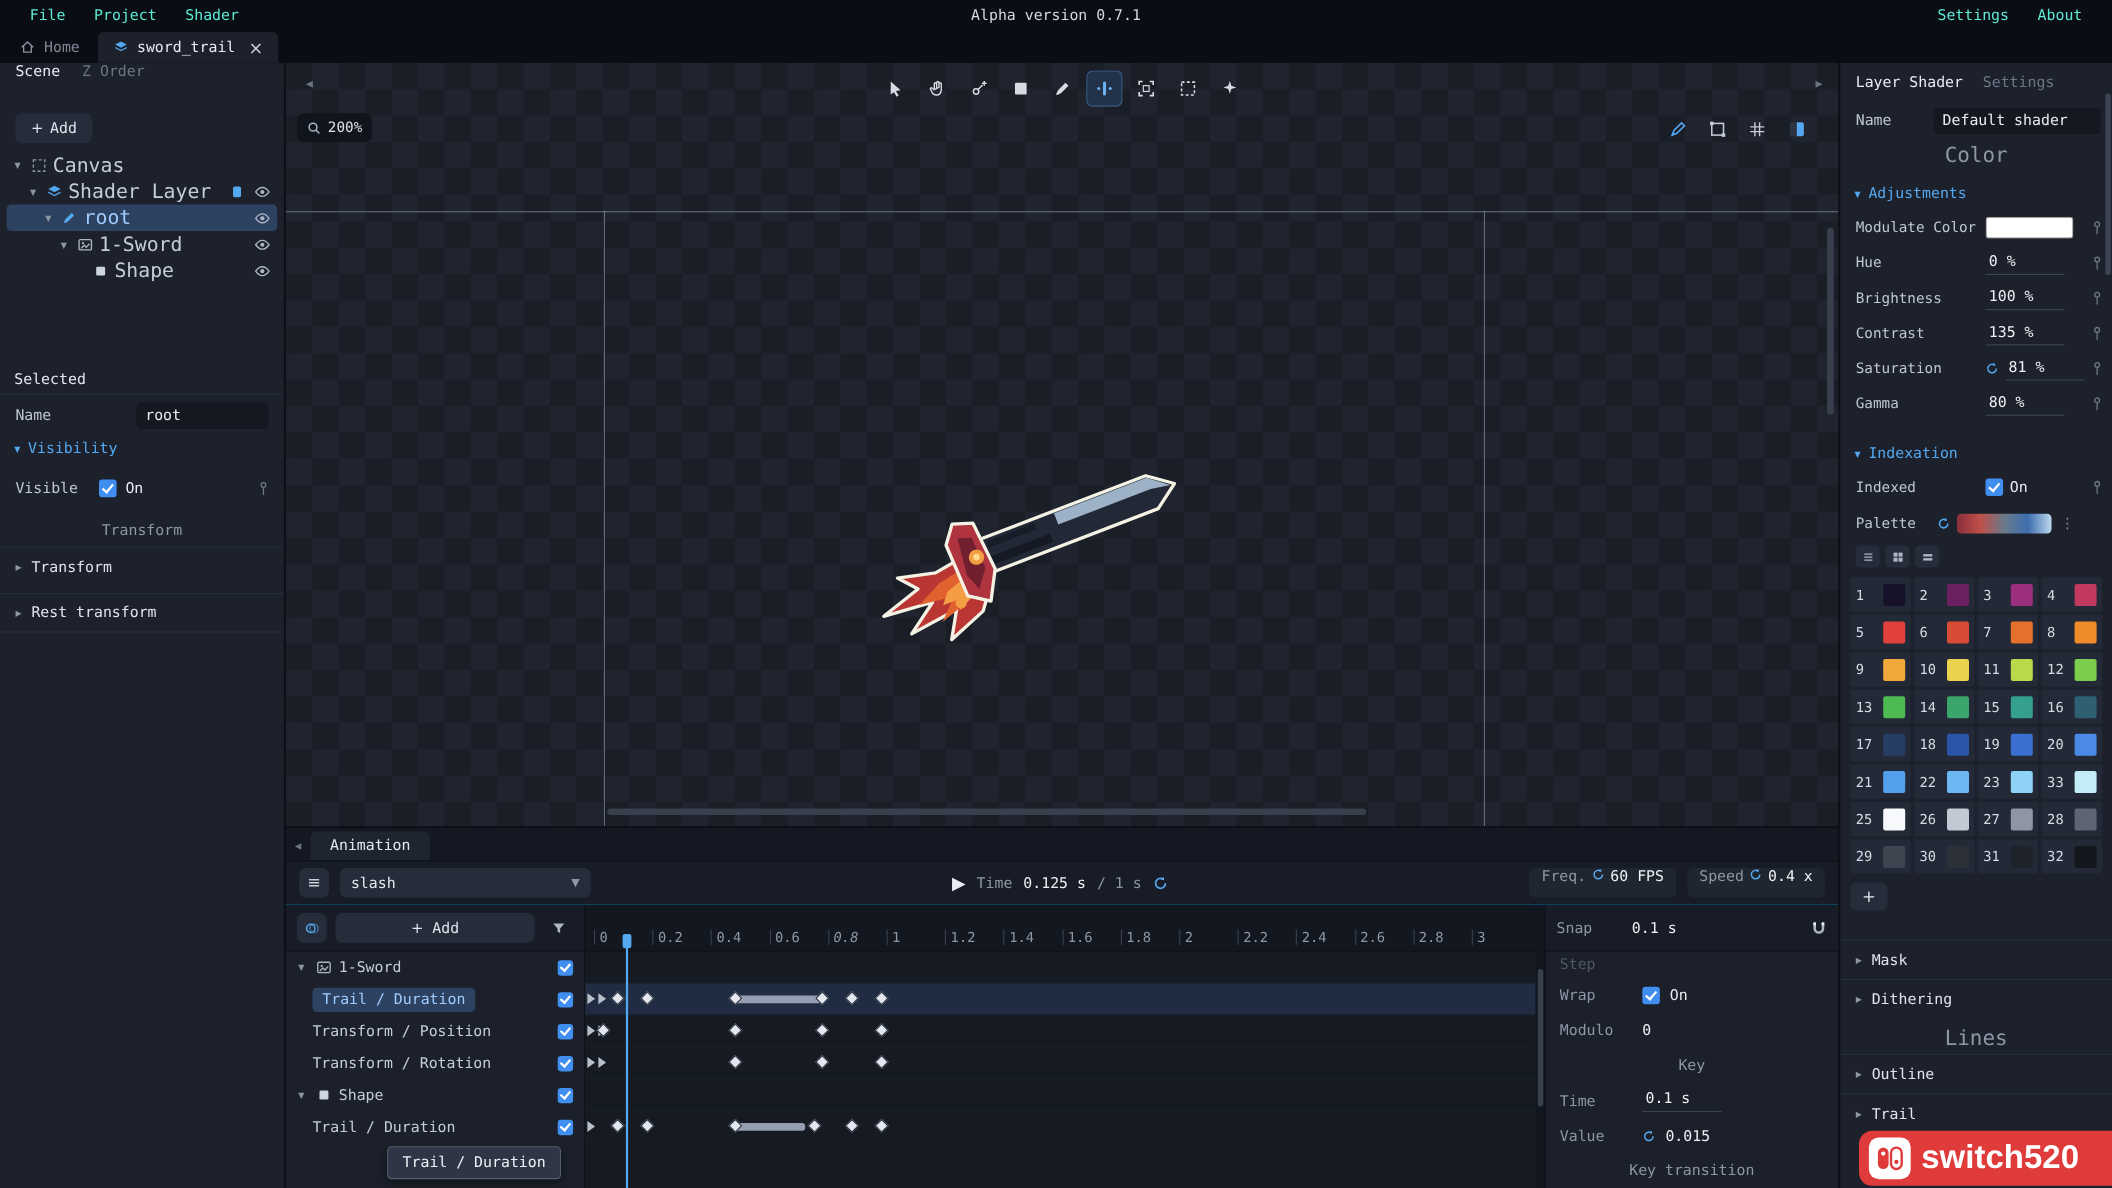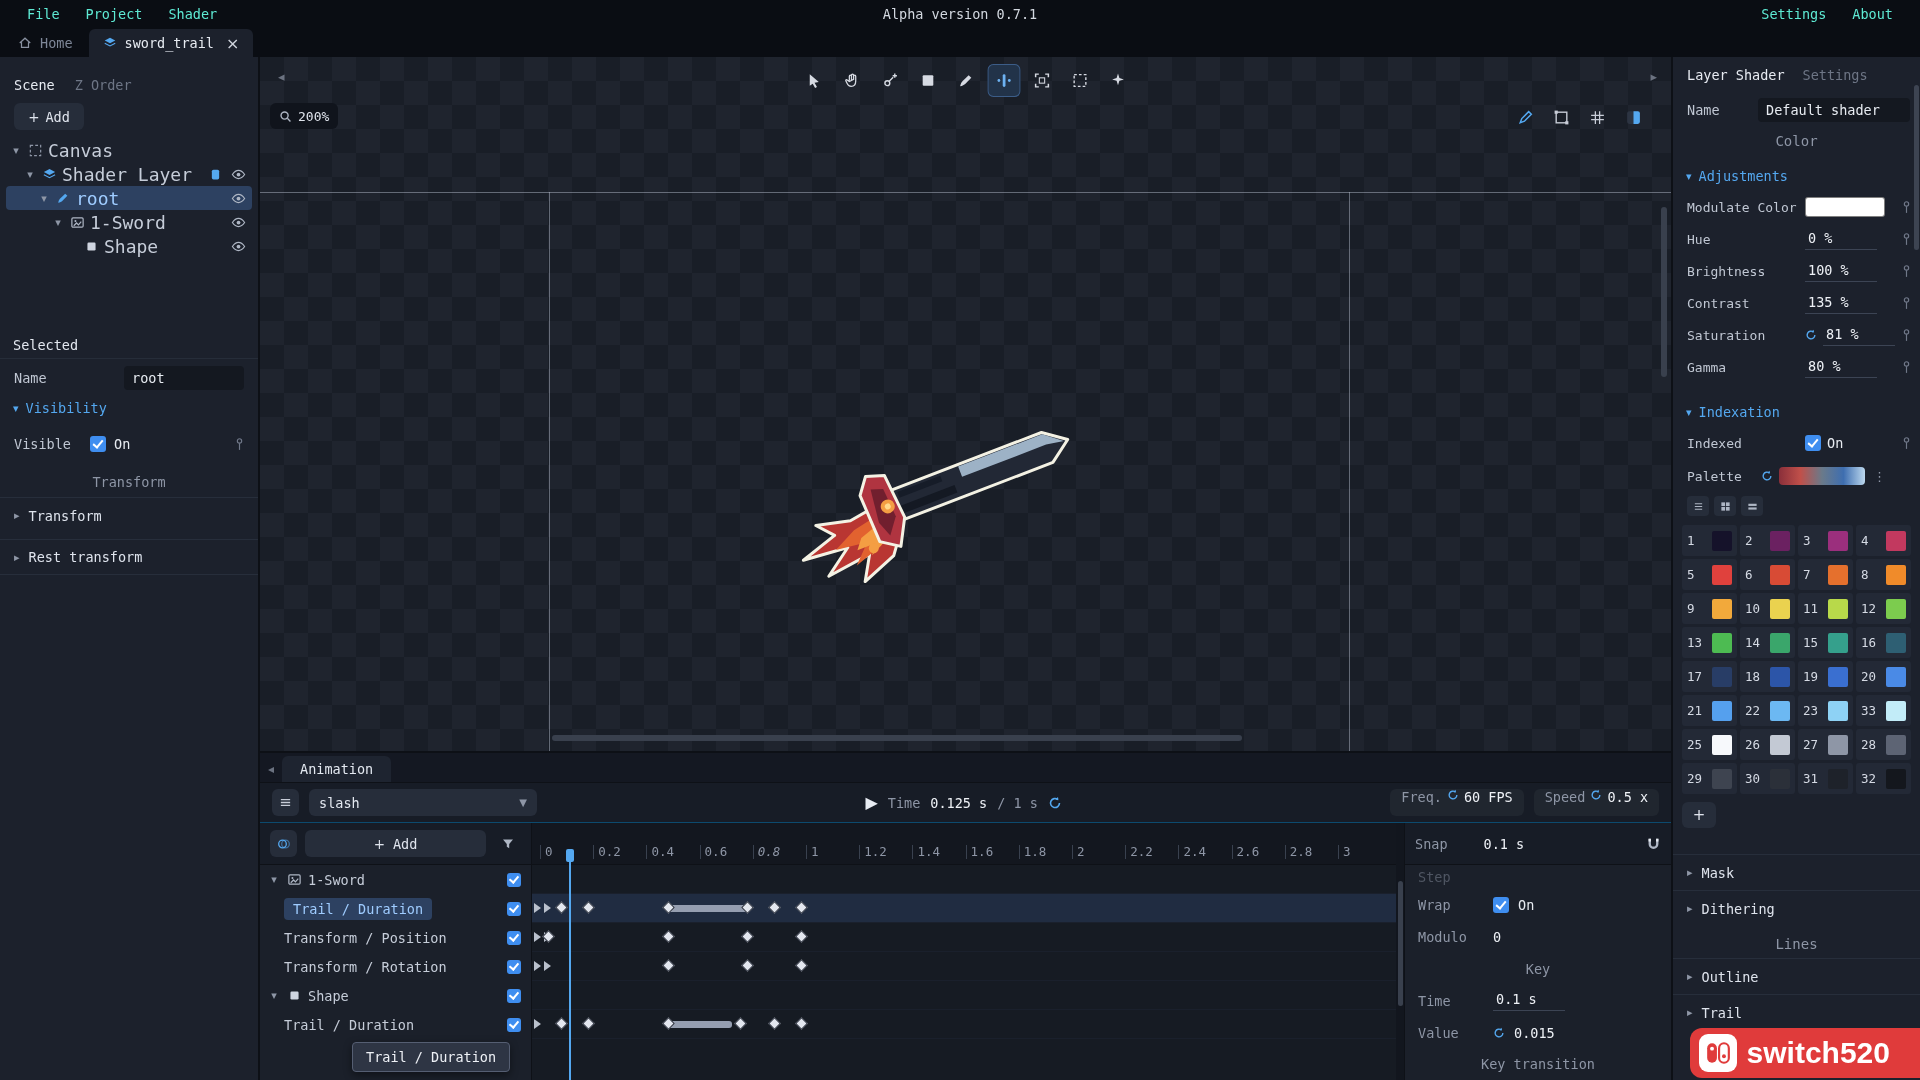--- a/index.html
+++ b/index.html
@@ -18,21 +18,21 @@
 .tab.active{background:#1c212c;color:#e7ebf2}
 .tab .close{font-family:"DejaVu Sans",sans-serif;font-size:16px;color:#cfd4dd;margin-left:4px}
 
 
 .main{display:flex;height:1023px;background:#0d1016;gap:2px}
 .left-panel{width:258px;background:#1c212c;display:flex;flex-direction:column;flex:none}
 .center{flex:1;display:flex;flex-direction:column;gap:2px;min-width:0}
 .right-panel{width:247px;background:#1c212c;position:relative;overflow:hidden;flex:none}
 
 
-.panel-tabs{height:36px;display:flex;align-items:flex-end;gap:20px;padding:0 14px}
+.panel-tabs{height:36px;display:flex;align-items:flex-start;gap:20px;padding:0 14px}
 .ptab{color:#6e7686;font-size:13.5px}
 .ptab.active{color:#e7ebf2}
 .add-btn{margin:10px 0 0 14px;width:70px;height:27px;background:#262d3a;border:none;border-radius:6px;color:#dfe4ed;display:flex;align-items:center;justify-content:center;gap:6px;font-size:13.5px}
 .plus{font-family:"DejaVu Sans",sans-serif}
 .tree{margin-top:8px;padding:0 6px}
 .tree-row{display:flex;align-items:center;gap:5px;height:24px;border-radius:4px;padding-right:6px}
 .tree-row.selected{background:#2d4161}
 .tree-row.selected .tlabel{color:#9fccff}
 .tlabel{font-size:18px;color:#c6cdd9;white-space:nowrap}
 .caret{width:12px;color:#8e96a6;font-family:"DejaVu Sans",sans-serif;font-size:11px;text-align:center;flex:none}
@@ -123,21 +123,21 @@
 .side-row{display:flex;align-items:center;height:32px;padding:0 13px;gap:9px}
 .side-row .tlab{width:66px;flex:none}
 .side-row.center{justify-content:center}
 .side-row.faded{height:24px;opacity:.45;overflow:hidden}
 .shead{color:#8e96a6;font-size:13.5px}
 
 
 .rtabs{height:36px;display:flex;align-items:center;gap:18px;padding:0 14px}
 .rp-name{display:flex;align-items:center;height:34px;padding:0 10px 0 14px}
 .rp-name .input-box{margin-left:auto;width:152px}
-.rcenter{text-align:center;color:#8e96a6;height:28px;line-height:28px;font-size:14px}
+.rcenter{text-align:center;color:#8e96a6;height:28px;line-height:28px;font-size:19px}
 .rp{display:flex;align-items:center;height:32px;padding:0 9px 0 14px}
 .rp .plabel{width:118px;flex:none;font-size:13px}
 .rp .ctl{display:flex;align-items:center;gap:6px;flex:1}
 .swatch{width:80px;height:20px;border-radius:3px;border:1px solid rgba(0,0,0,.5)}
 .grad{width:86px;height:18px;border-radius:4px}
 .dots{color:#8e96a6;font-family:"DejaVu Sans",sans-serif;font-size:13px;margin-left:2px}
 .mini-btns{display:flex;gap:5px;padding:2px 14px;height:26px;align-items:center}
 .mini{width:22px;height:20px;background:#262d3a;border:none;border-radius:4px;display:flex;align-items:center;justify-content:center}
 .pal-grid{display:grid;grid-template-columns:repeat(4,1fr);gap:3px;margin:6px 9px 0}
 .pal-cell{height:31px;background:#232936;border-radius:3px;display:flex;align-items:center;justify-content:space-between;padding:0 5px}
@@ -468,21 +468,21 @@
           <span class="tval">60 FPS</span>
         </div>
         <div class="pill">
           <span class="tlab">Speed</span>
           <span class="ricon">
               <svg viewBox="0 0 14 14" width="12" height="12">
                 <path d="M11.5 7a4.5 4.5 0 1 1-1.7-3.5" fill="none" stroke="#54a8f0" stroke-width="1.6"></path>
                 <path d="M10 1l.4 3.2-3.1-.7z" fill="#54a8f0"></path>
               </svg>
             </span>
-          <span class="tval">0.5 x</span>
+          <span class="tval">0.4 x</span>
         </div>
       </div>
 
       <div class="anim-body">
         <div class="col-tracks">
           <div class="col-head">
             <button class="sq-btn">
                 <svg viewBox="0 0 14 14" width="14" height="14">
                   <circle cx="5.5" cy="7" r="3.8" fill="none" stroke="#54a8f0" stroke-width="1.3"></circle>
                   <circle cx="8.5" cy="7" r="3.8" fill="none" stroke="#54a8f0" stroke-width="1.3" opacity=".55"></circle>

